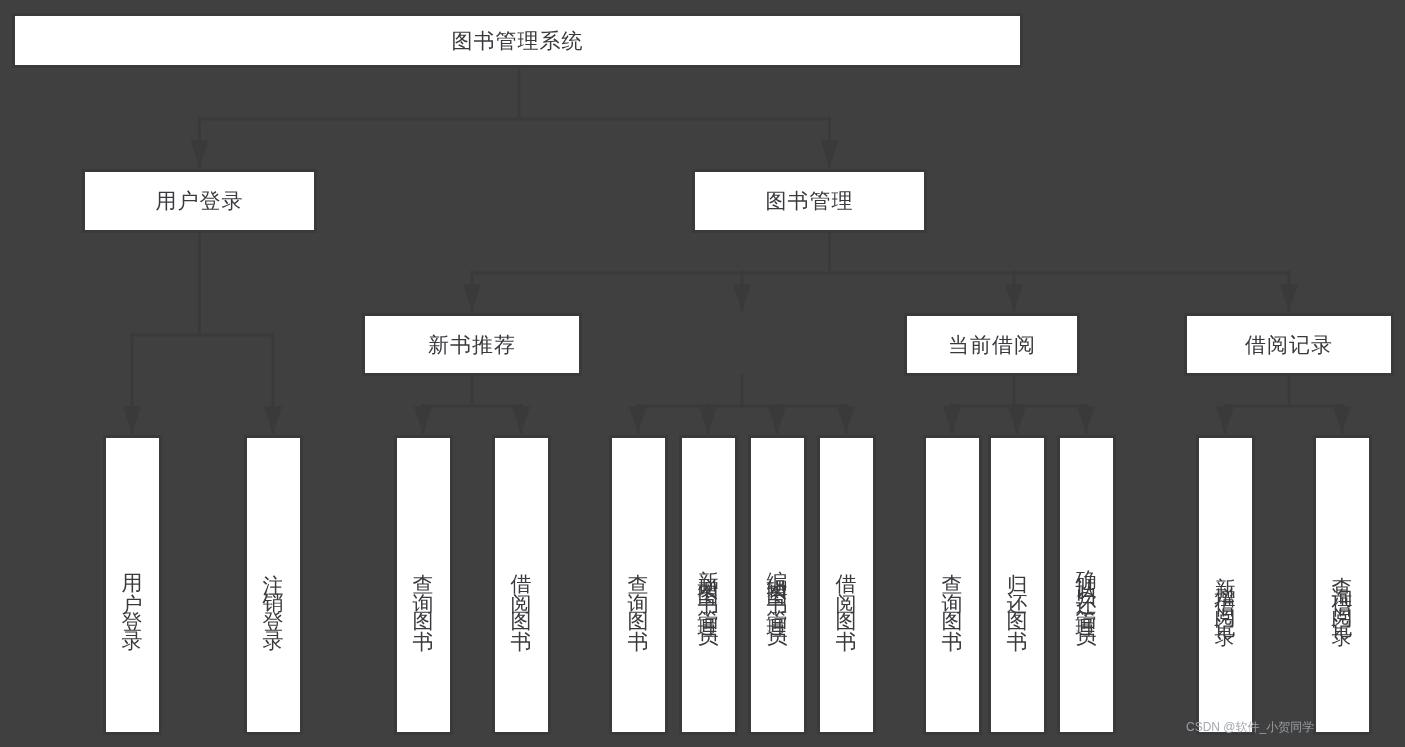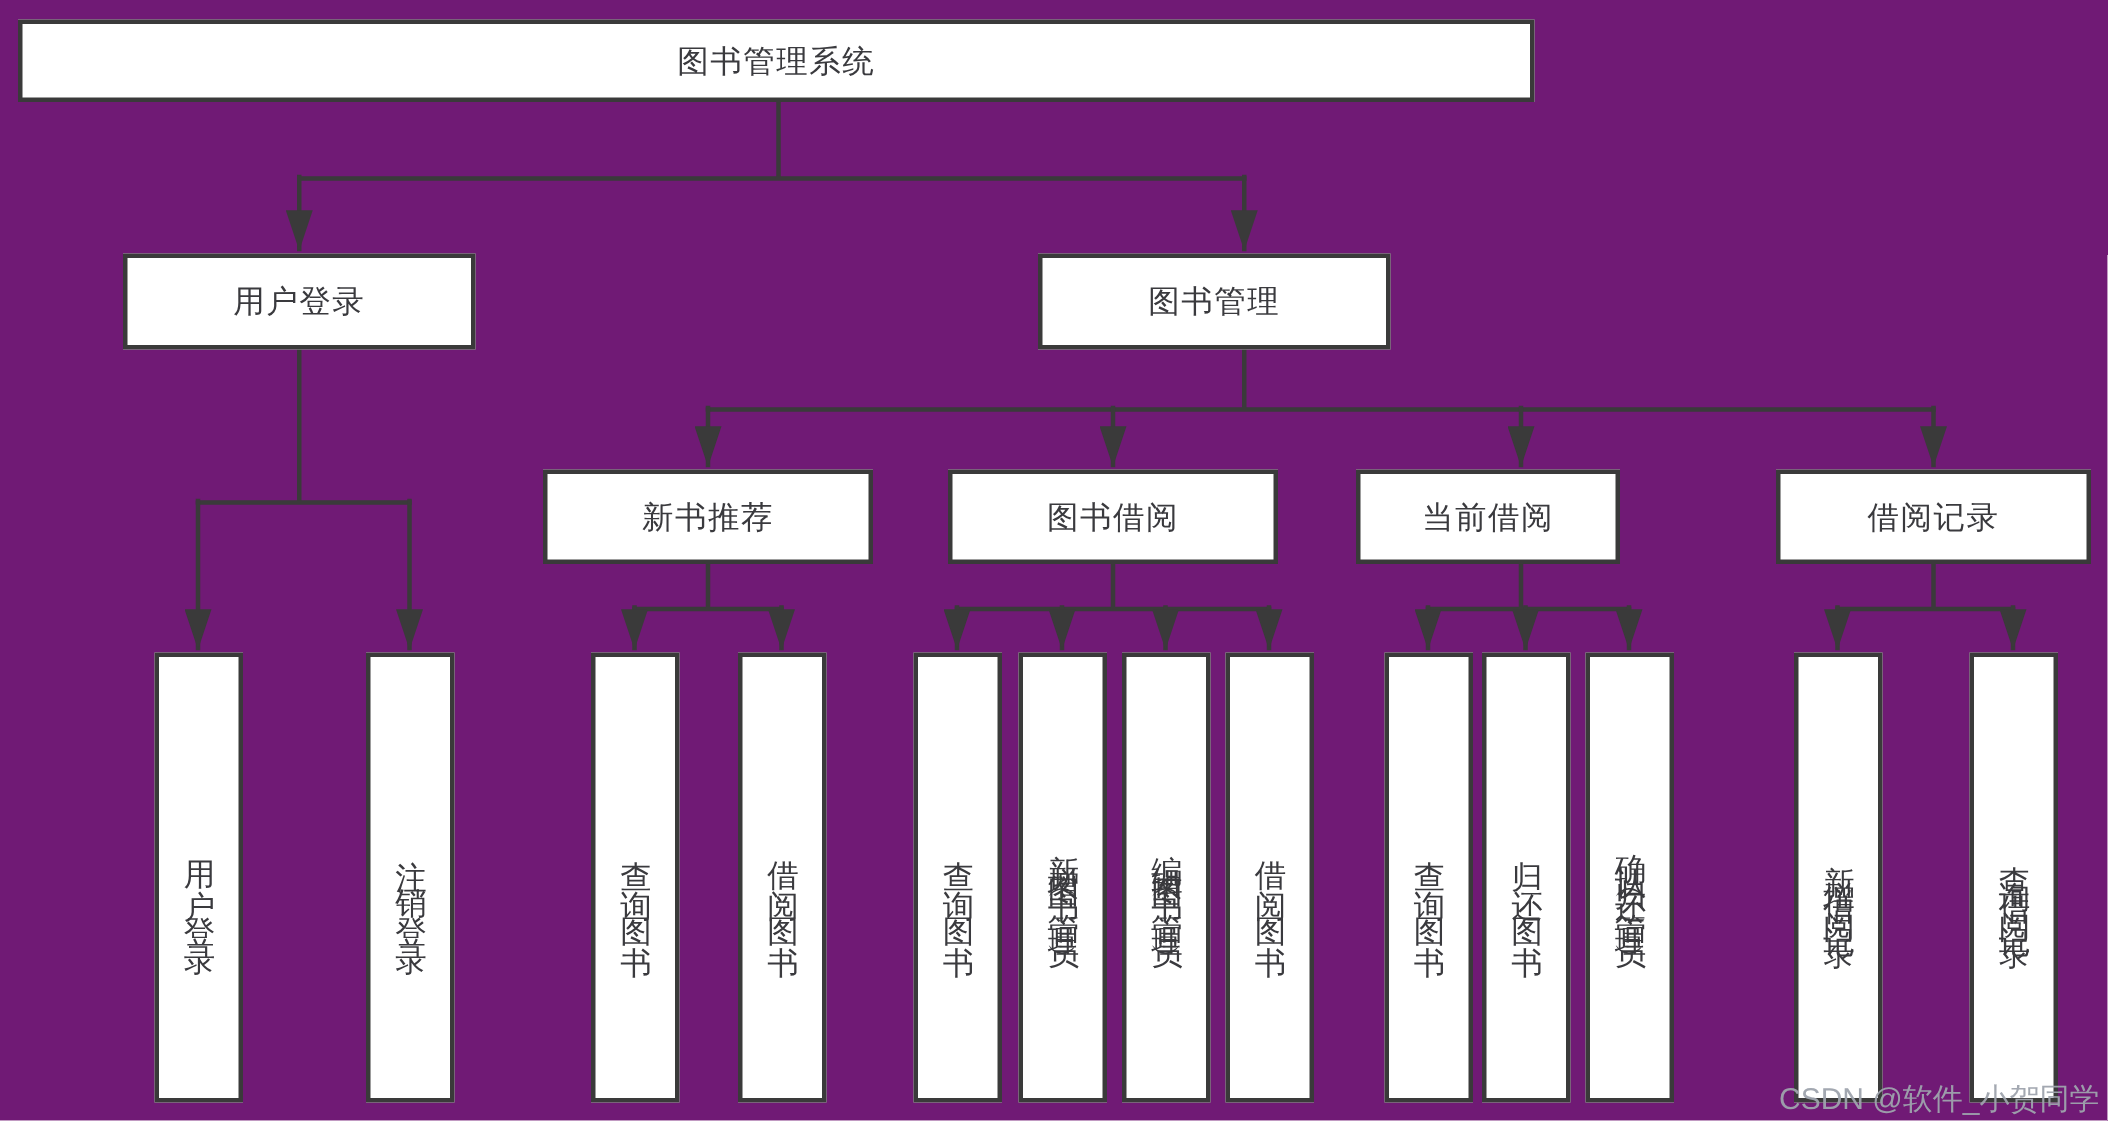--- a/index.html
+++ b/index.html
@@ -1,17 +1,17 @@
 <!DOCTYPE html>
 <html><head>
 <meta charset="utf-8">
 <style>
   html,body{margin:0;padding:0;background:#ffffff;}
   #canvas{
-    position:relative;width:1405px;height:747px;background:#701a75;overflow:hidden;
+    position:relative;width:1405px;height:747px;background:#404040;overflow:hidden;
     font-family:"Liberation Sans","DejaVu Sans",sans-serif;
     color:#3a3a3e;
   }
   #wires{position:absolute;left:0;top:0;z-index:1;}
   .hnode{
     position:absolute;z-index:2;background:#ffffff;
     border:3px solid #3a3a3a;box-sizing:border-box;
     display:flex;align-items:center;justify-content:center;
     font-size:21px;letter-spacing:1px;
   }
@@ -23,21 +23,21 @@
   }
   .leaf span{
     writing-mode:vertical-rl;text-orientation:mixed;
     font-size:21px;line-height:1;white-space:nowrap;
   }
   .s4 span{letter-spacing:19px;margin-top:19px;}
   .s6 span{letter-spacing:10px;margin-top:10px;}
   .s9 span{letter-spacing:8px;margin-top:8px;}
   .watermark{
     position:absolute;z-index:5;left:1186px;top:719px;
-    font-size:20px;color:rgba(158,163,173,0.95);white-space:nowrap;
+    font-size:12px;color:rgba(158,163,173,0.95);white-space:nowrap;
   }
 </style>
 </head>
 <body>
 
 <div id="canvas">
 
   <svg id="wires" width="1405" height="747" viewBox="0 0 1405 747" xmlns="http://www.w3.org/2000/svg">
     <defs>
       <marker id="arr" markerWidth="9" markerHeight="6" refX="8.6" refY="3" orient="auto" markerUnits="strokeWidth">
@@ -88,23 +88,20 @@
   <div class="hnode" style="left:82px;top:169px;width:235px;height:64px;">
     <span>用户登录</span>
   </div>
   <div class="hnode" style="left:692px;top:169px;width:235px;height:64px;">
     <span>图书管理</span>
   </div>
 
   <div class="hnode" style="left:362px;top:313px;width:220px;height:63px;">
     <span>新书推荐</span>
   </div>
-  <div class="hnode" style="left:632px;top:313px;width:220px;height:63px;">
-    <span>图书借阅</span>
-  </div>
   <div class="hnode" style="left:904px;top:313px;width:176px;height:63px;">
     <span>当前借阅</span>
   </div>
   <div class="hnode" style="left:1184px;top:313px;width:210px;height:63px;align-items:center;">
     <span>借阅记录</span>
   </div>
 
   <div class="leaf s4" style="left:103px;">
     <span>用户登录</span>
   </div>

